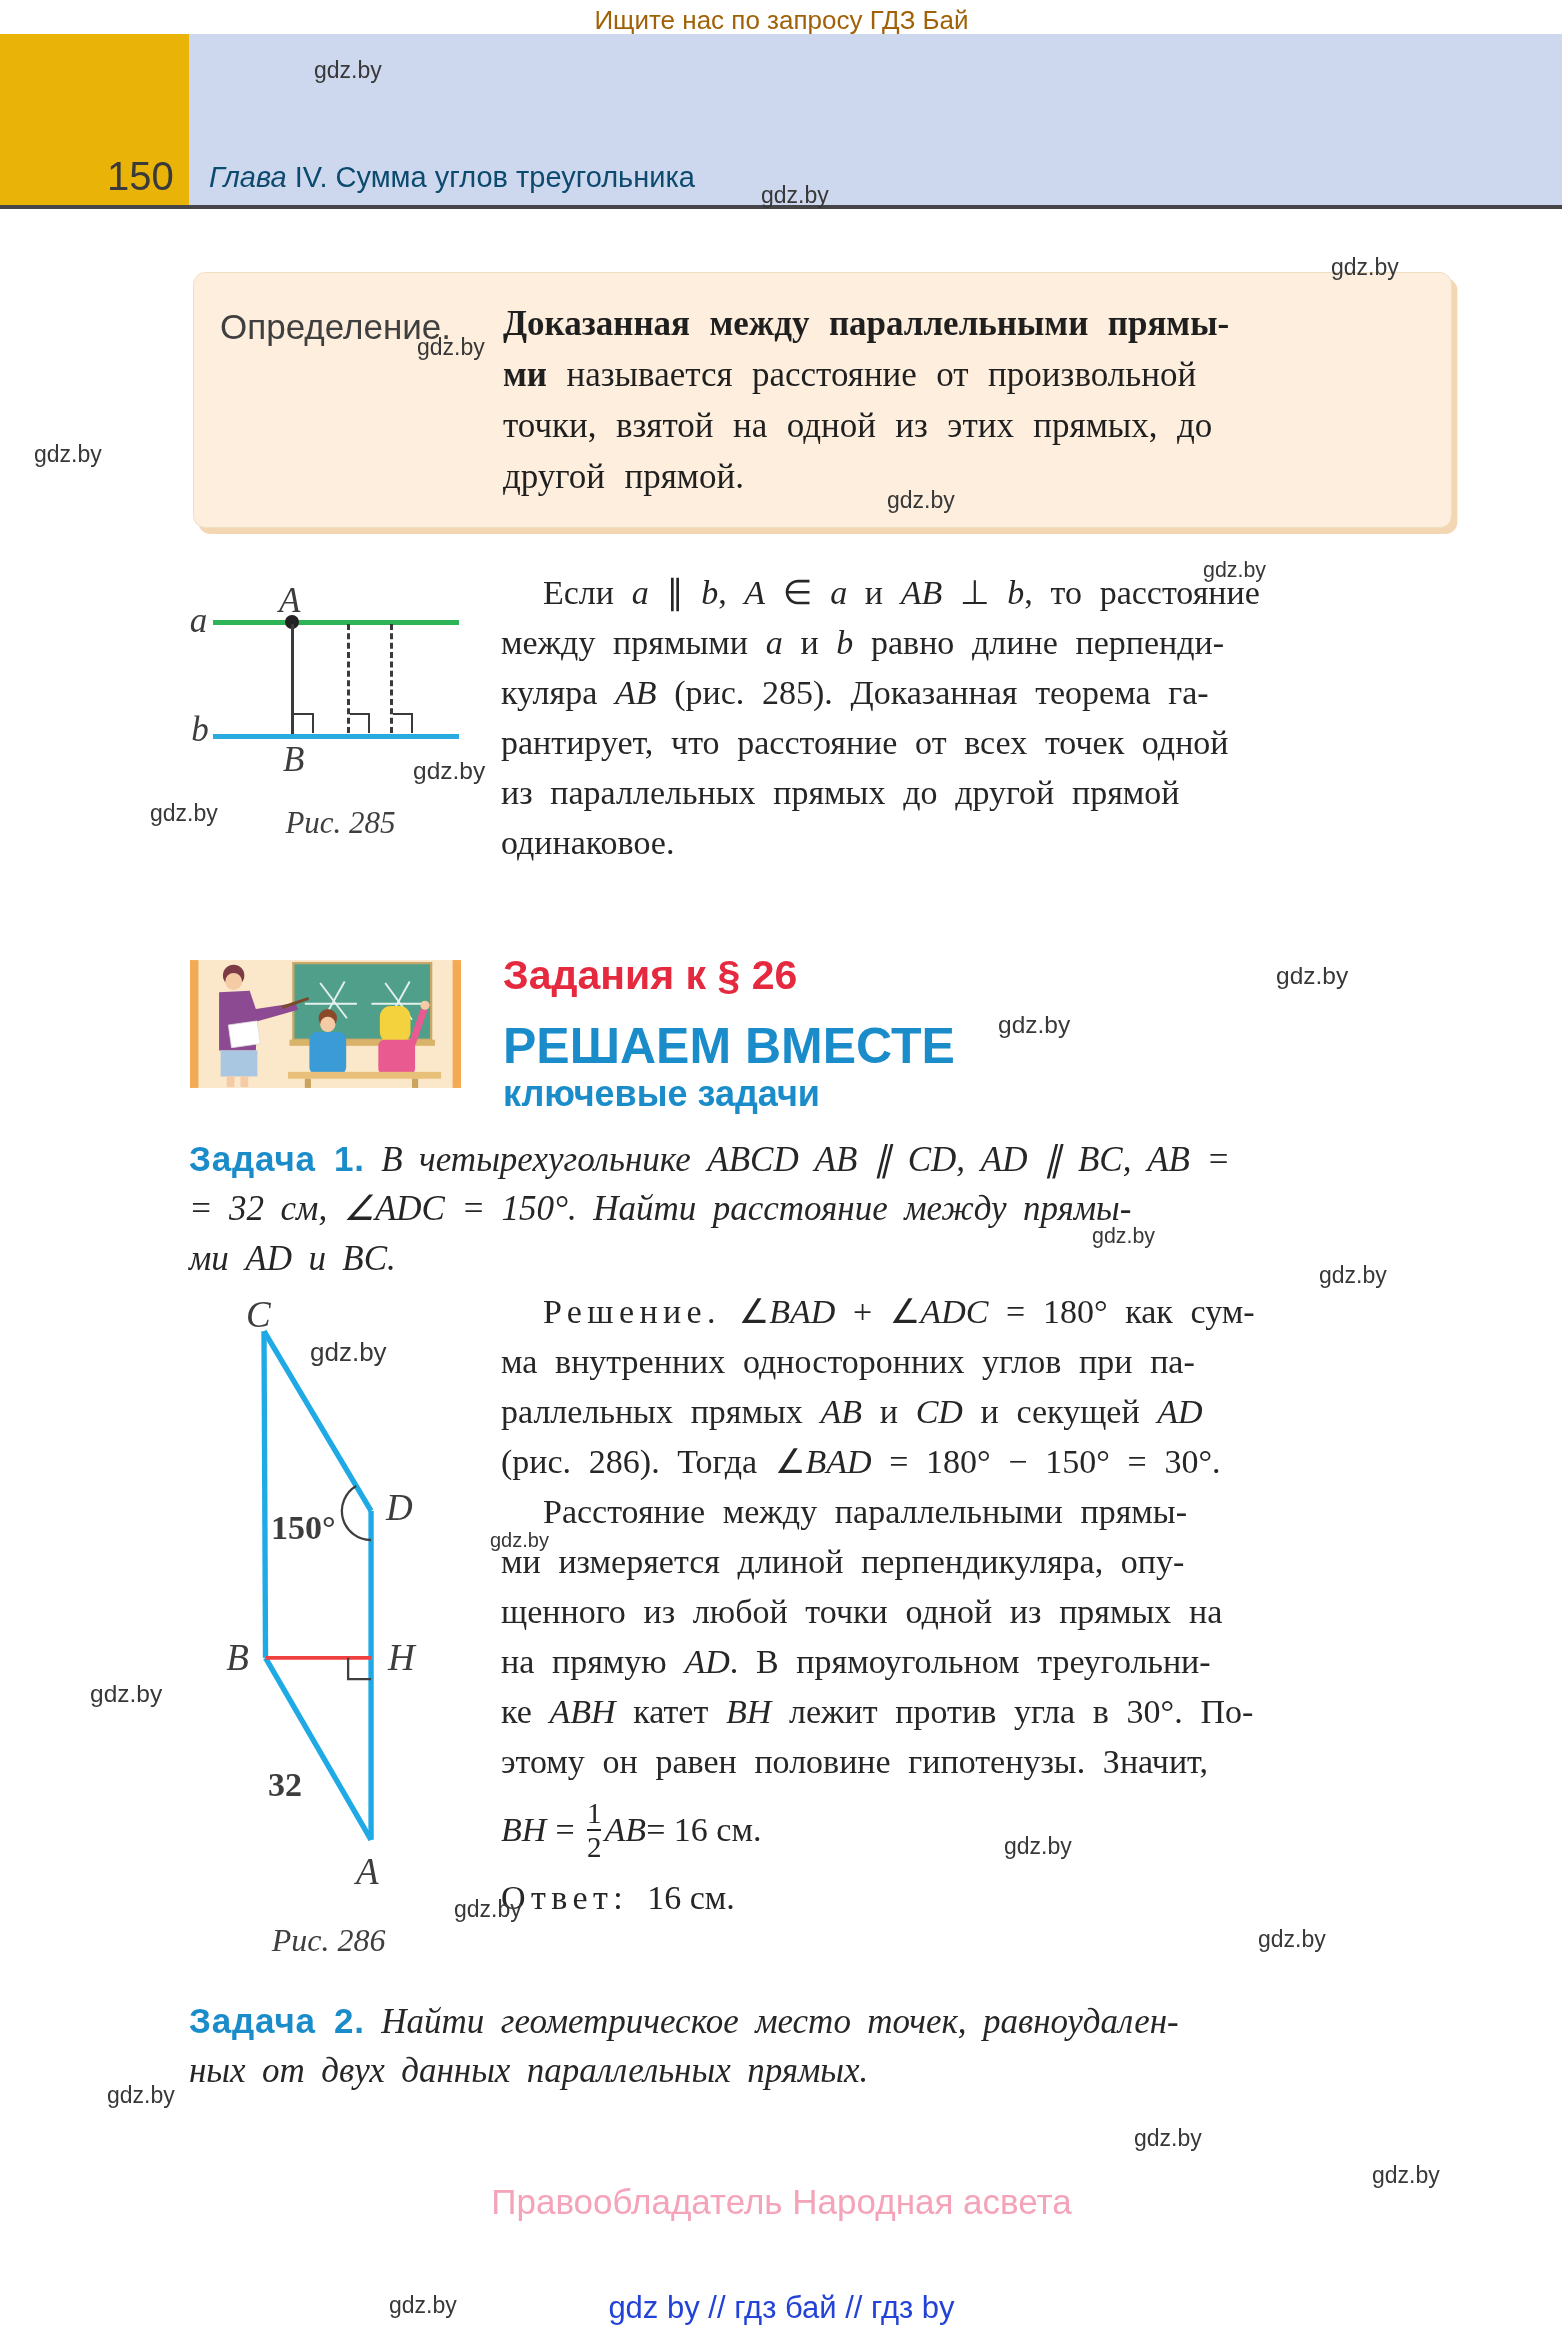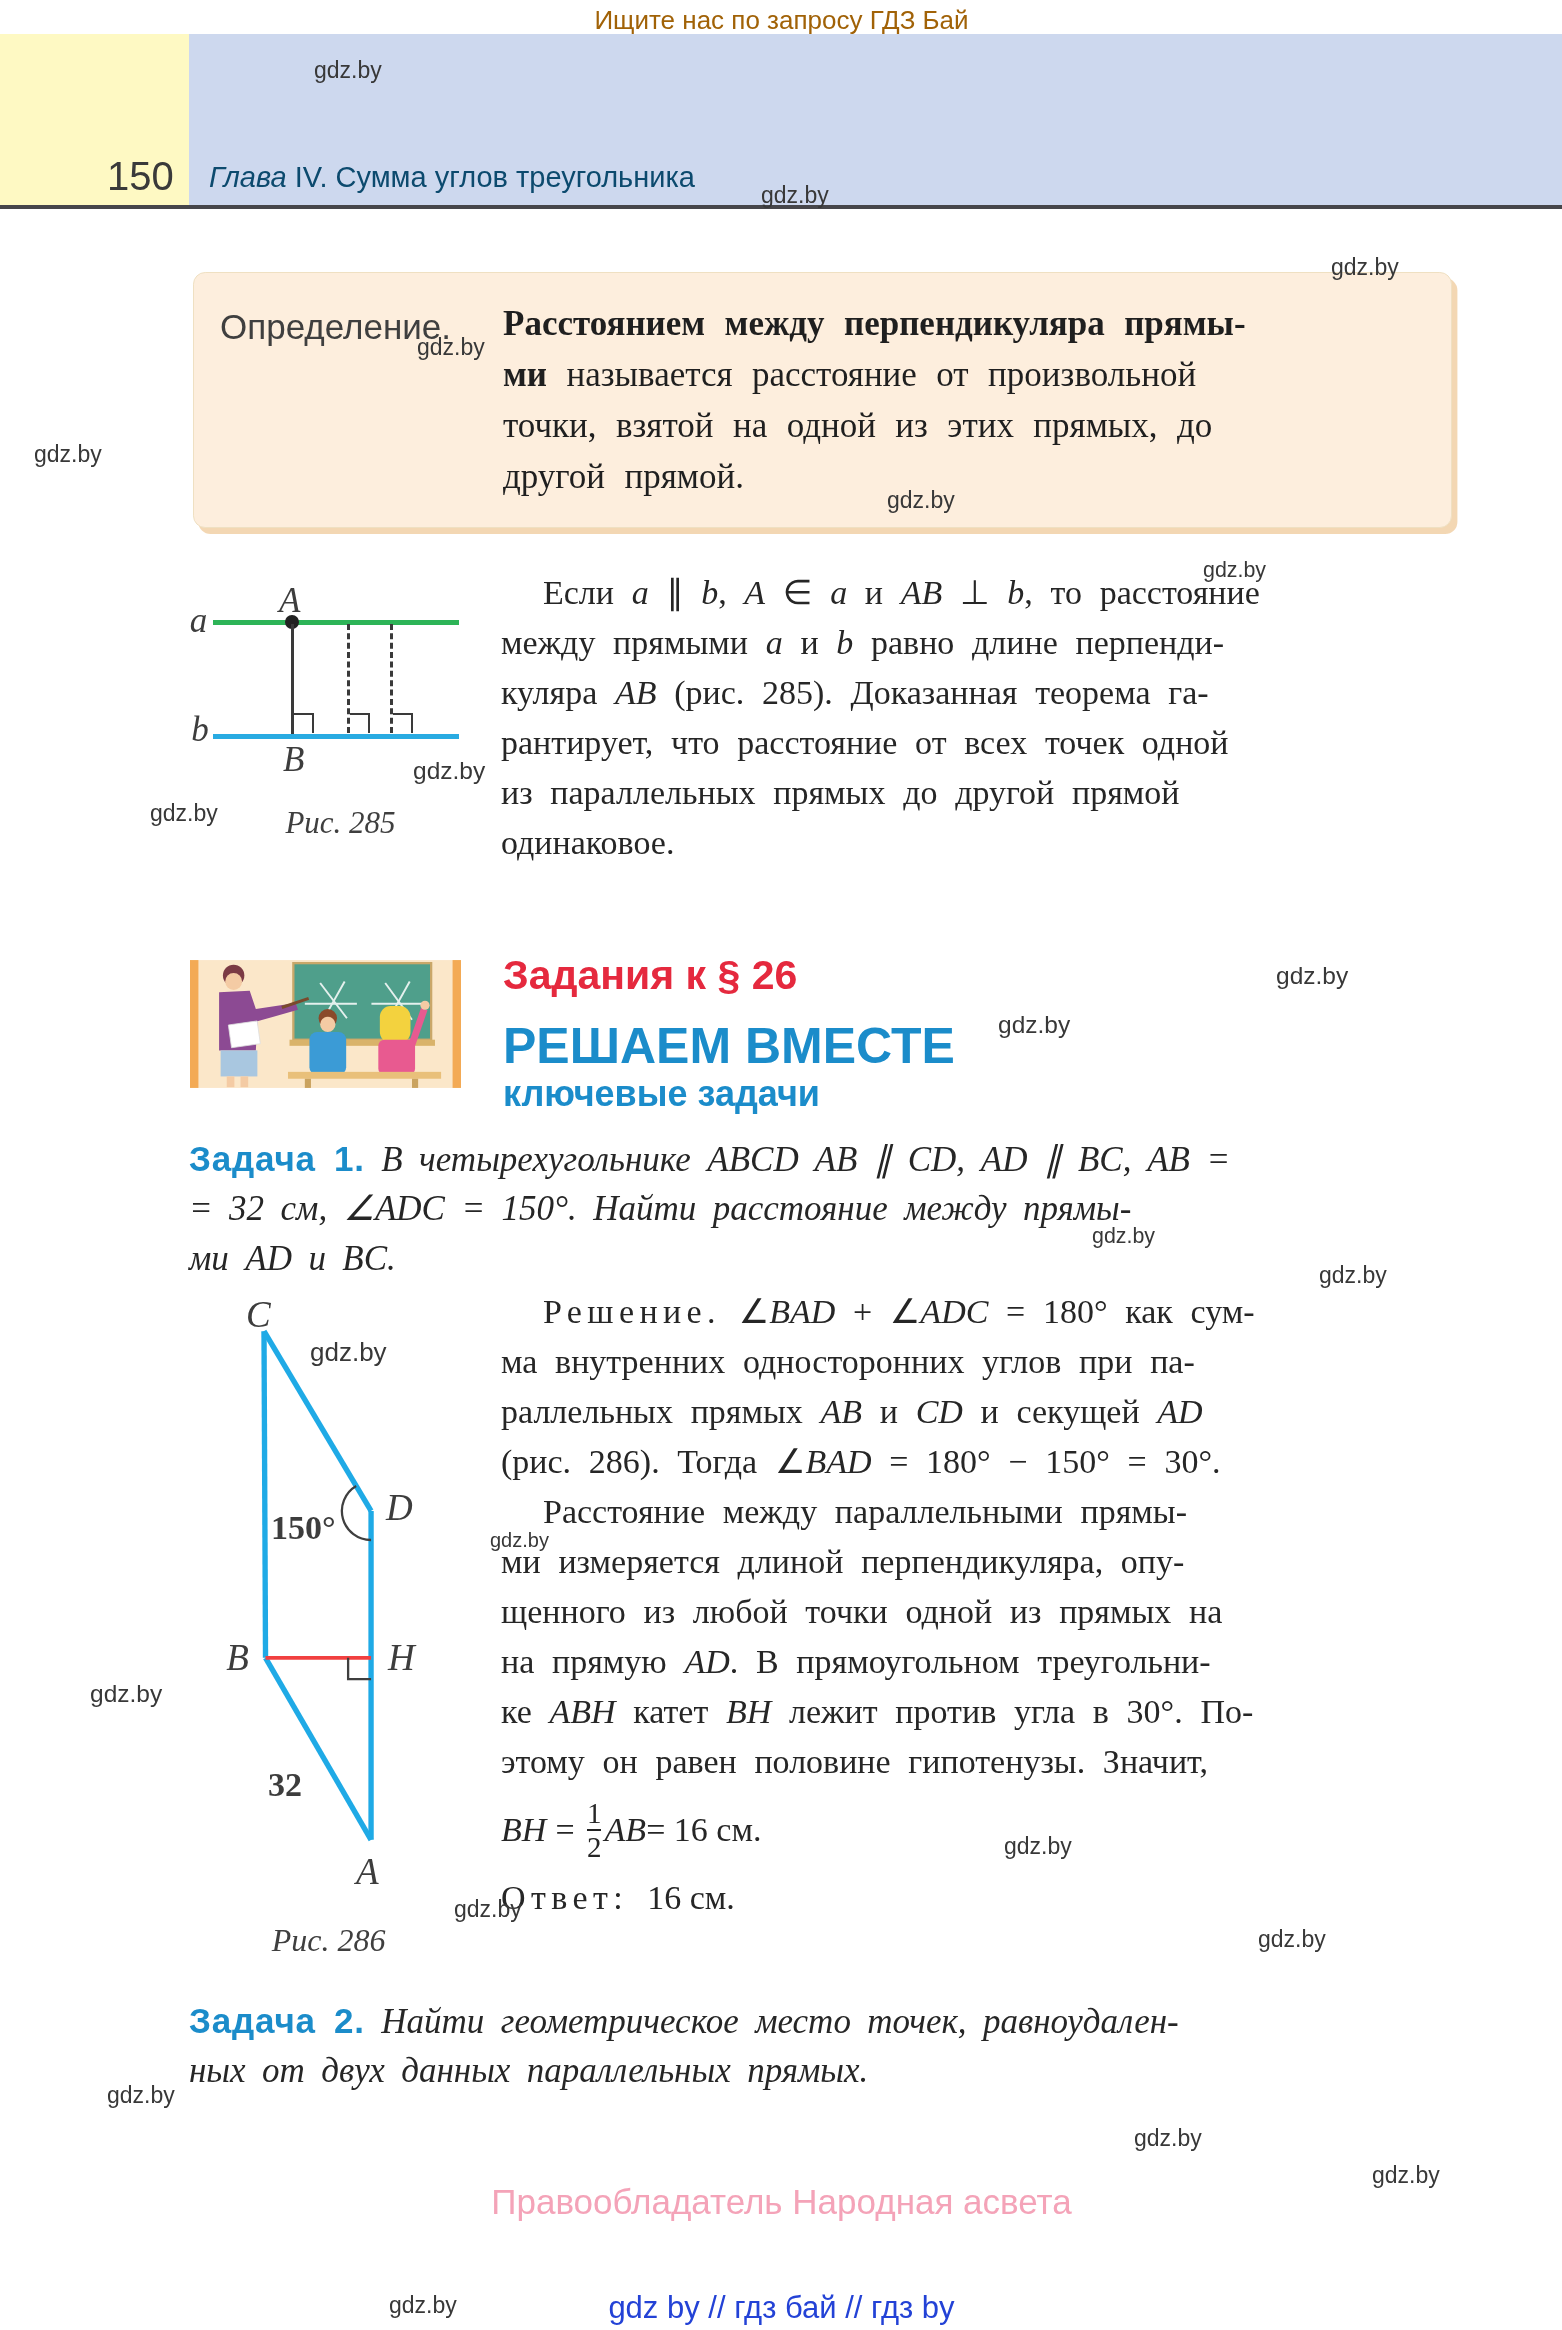--- a/index.html
+++ b/index.html
@@ -5,21 +5,21 @@
   html,body{margin:0;padding:0;background:#ffffff;}
   .page{position:relative;width:1563px;height:2330px;background:#ffffff;overflow:hidden;
         font-family:"Liberation Serif",serif;color:#262626;}
 
   
   #banner{position:absolute;top:4.6px;left:0;width:100%;text-align:center;
           font-family:"Liberation Sans",sans-serif;font-size:26px;color:#a16207;}
 
   
   #header{position:absolute;top:34px;left:0;width:100%;height:171px;border-bottom:4.6px solid #46464a;}
-  .hleft{position:absolute;left:0;top:0;width:189px;height:100%;background:#fef9c3;}
+  .hleft{position:absolute;left:0;top:0;width:189px;height:100%;background:#eab308;}
   .hright{position:absolute;left:189px;top:0;right:0;height:100%;background:#cdd8ee;}
   .pagenum{position:absolute;right:15.3px;bottom:6.1px;font-family:"Liberation Sans",sans-serif;
            font-size:40px;color:#3a3a3a;}
   .chapter{position:absolute;left:20px;bottom:10.7px;font-family:"Liberation Sans",sans-serif;
            font-size:29px;color:#0c4a6e;}
 
   
   #defbox{position:absolute;left:193px;top:272px;width:1257px;height:254px;background:#fdeedd;
           border:1.5px solid #efe0c2;border-radius:12.2px;box-shadow:5.4px 6.1px 0 rgba(233,183,116,.55);}
   #deflabel{position:absolute;left:26px;top:34px;font-family:"Liberation Sans",sans-serif;
@@ -97,21 +97,21 @@
       <span class="pagenum">150</span>
     </div>
     <div class="hright">
       <span class="chapter"><span class="i">Глава</span><span> IV. Сумма углов треугольника</span></span>
     </div>
   </div>
 
   <div id="defbox">
     <span id="deflabel">Определение.</span>
     <div id="deftext">
-      <div class="dline"><span class="b">Расстоянием между перпендикуляра прямы-</span></div>
+      <div class="dline"><span class="b">Доказанная между параллельными прямы-</span></div>
       <div class="dline"><span class="b">ми</span><span> называется расстояние от произвольной</span></div>
       <div class="dline"><span>точки, взятой на одной из этих прямых, до</span></div>
       <div class="dline"><span>другой прямой.</span></div>
     </div>
   </div>
 
   <div id="fig285">
     <span class="flabel" style="left:13.8px;top:35px;">a</span>
     <span class="flabel" style="left:103px;top:15.3px;">A</span>
     <div id="linea"></div>

